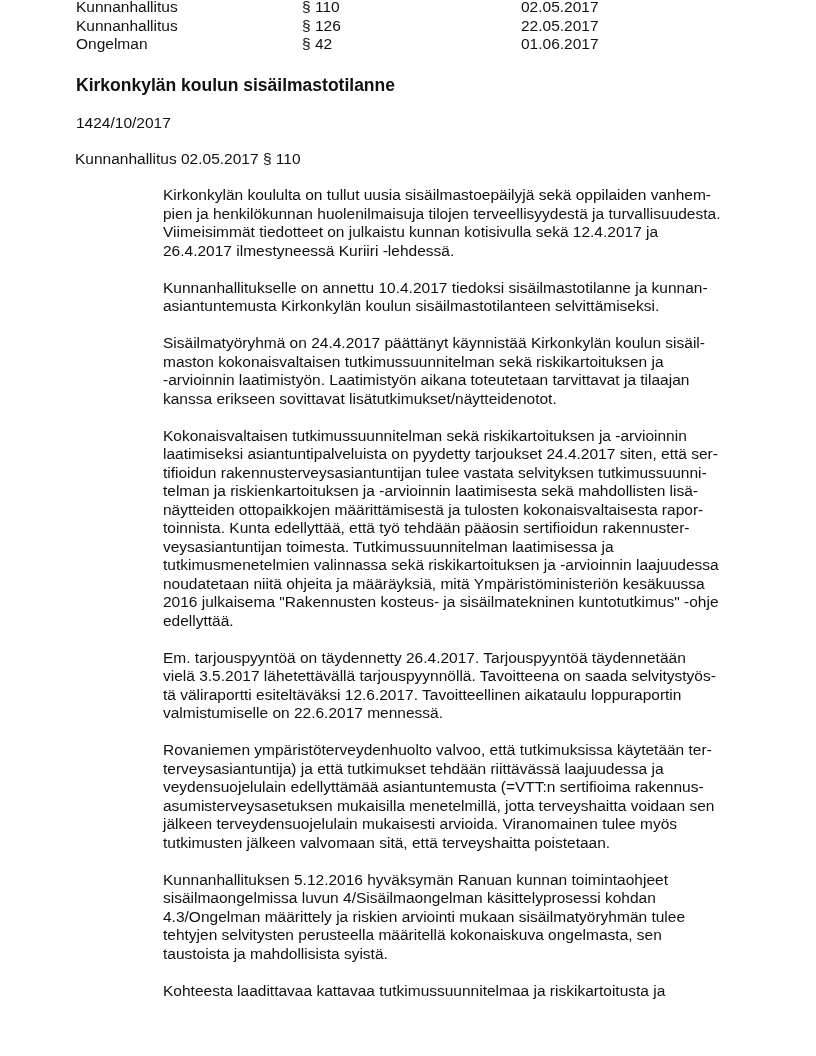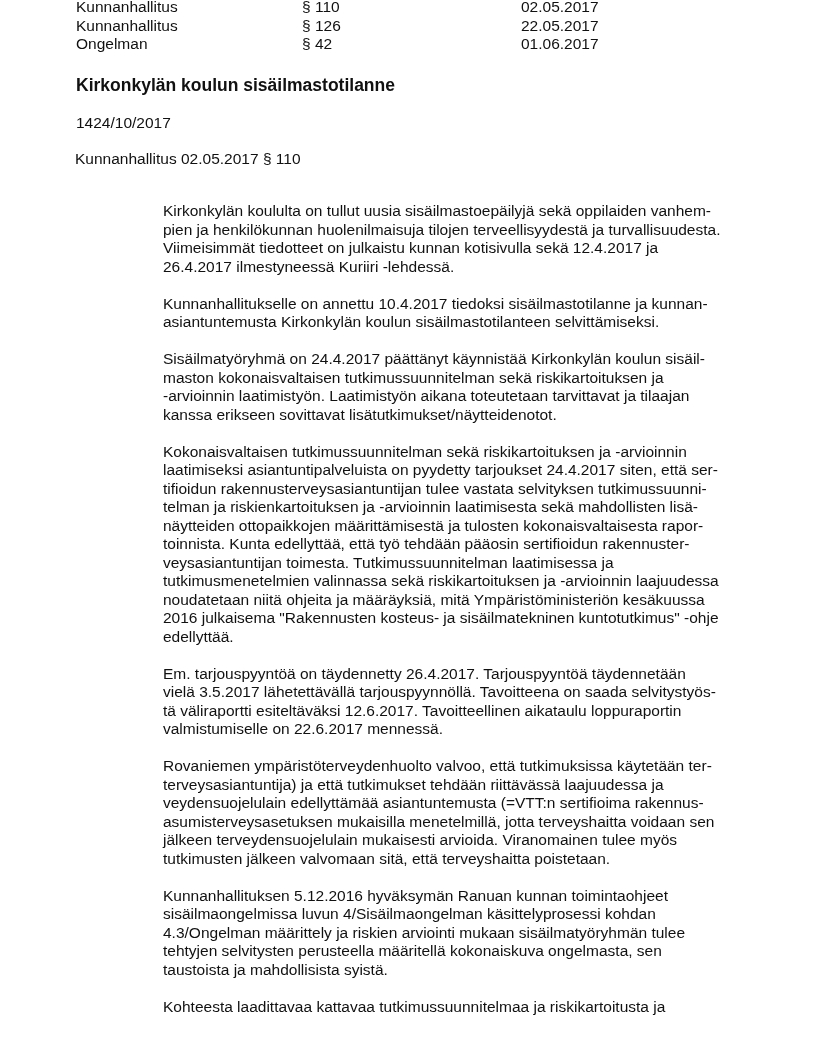--- a/index.html
+++ b/index.html
@@ -55,21 +55,20 @@
       top: 150px;
       line-height: 18.5px;
       white-space: nowrap;
       margin-left: 15px;
     }
     .body-text {
       position: absolute;
       left: 163px;
       top: 186px;
       width: 585px;
-      margin-top: 16px;
     }
     .para {
       margin: 0 0 18.5px 0;
     }
     .line {
       display: block;
       white-space: nowrap;
       line-height: 18.5px;
       height: 18.5px;
     }

